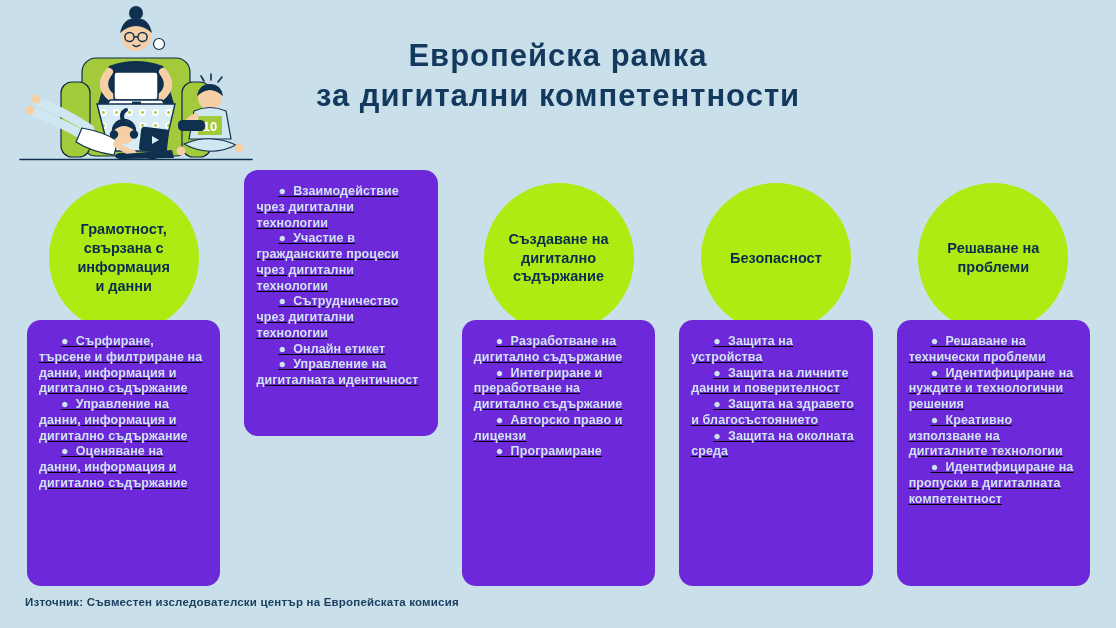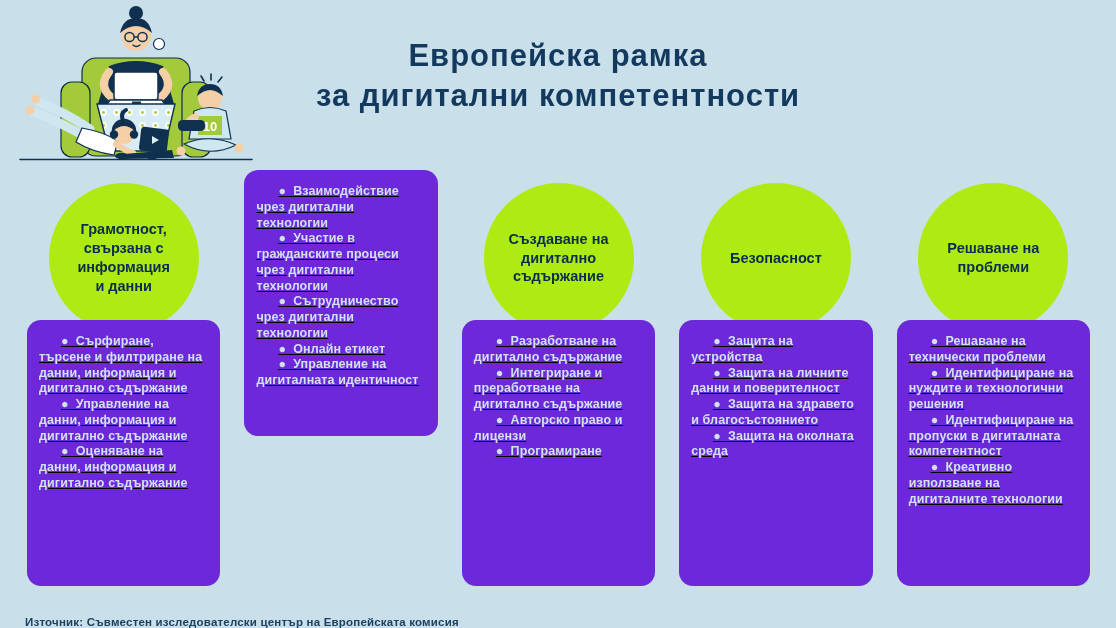--- a/index.html
+++ b/index.html
@@ -38,21 +38,21 @@
     padding:14px 12px;
     text-decoration:underline;
   }
   .bullet{
     margin:0;text-indent:22px;
     font-size:12.5px;line-height:1.26;font-weight:bold;
     color:#cfe2ef;letter-spacing:0.1px;
   }
   .bullet::before{content:"\25CF\00a0\00a0";}
   .footer{
-    position:absolute;left:25px;top:616px;margin:0;
+    position:absolute;left:25px;top:596px;margin:0;
     font-size:11.5px;font-weight:bold;color:#1d4061;letter-spacing:0.2px;
   }
 </style>
 </head>
 <body>
 
 <div class="stage">
 
   <svg class="illustration" viewBox="0 0 250 163" aria-hidden="true">
     <defs>
@@ -186,22 +186,22 @@
     </div>
 
     <div class="column">
       <div class="bubble">
         <span>Решаване на
 проблеми</span>
       </div>
       <div class="card">
         <p class="bullet">Решаване на технически проблеми</p>
         <p class="bullet">Идентифициране на нуждите и технологични решения</p>
+        <p class="bullet">Креативно използване на дигиталните технологии</p>
         <p class="bullet">Идентифициране на пропуски в дигиталната компетентност</p>
-        <p class="bullet">Креативно използване на дигиталните технологии</p>
       </div>
     </div>
 
   </div>
 
   <p class="footer">Източник: Съвместен изследователски център на Европейската комисия</p>
 
 </div>
 
 </body></html>

